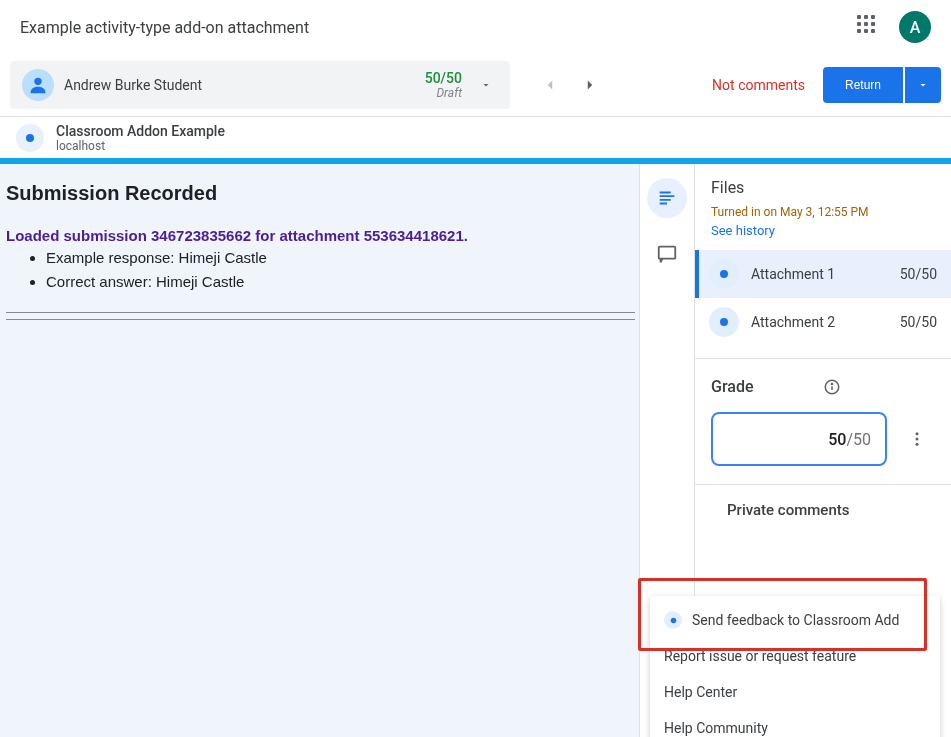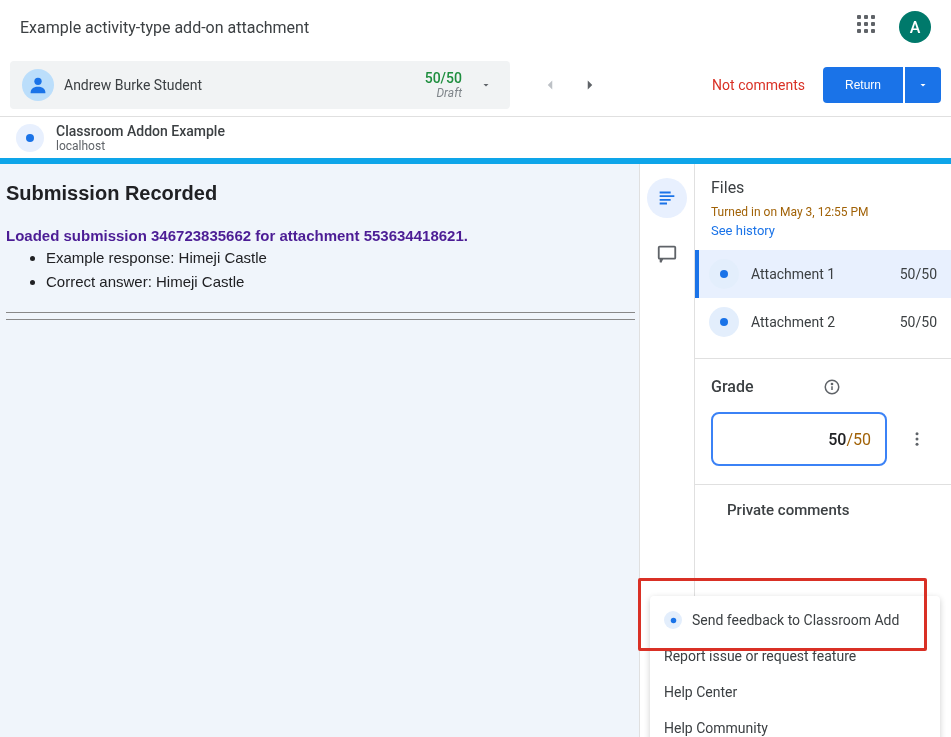--- a/index.html
+++ b/index.html
@@ -61,21 +61,21 @@
 .att-label { flex:1; font-size:14px; color:#3c4043; }
 .att-grade { font-size:14px; color:#3c4043; }
 
 .grade-section { border-top:1px solid #e0e0e0; margin-top:12px; padding: 18px 16px; }
 .grade-hdr { display:flex; align-items:center; margin-bottom:16px; }
 .grade-hdr span { font-size:16px; font-weight:500; flex:1; }
 .info-ico { color:#5f6368; }
 .grade-row { display:flex; align-items:center; gap:12px; }
 .grade-input { border:2px solid #3b82f6; border-radius:8px; height:54px; width:176px; display:flex; align-items:center; justify-content:flex-end; padding:0 14px; font-size:16px; }
 .grade-input .val { font-weight:500; color:#202124; }
-.grade-input .denom { color:#a16207; }
+.grade-input .denom { color:#737373; }
 .more-btn { width:36px; height:36px; display:flex; align-items:center; justify-content:center; border-radius:50%; cursor:pointer; color:#5f6368;}
 
 .pc-section { border-top:1px solid #e0e0e0; padding: 16px; }
 .pc-section h3 { font-size:15px; font-weight:500; }
 
 .popup-border { position:absolute; left:638px; top:578px; width:289px; height:73px; border: 3px solid #d93025; border-radius:2px; pointer-events:none; z-index:20; }
 .popup { position:absolute; left:650px; top:596px; width:290px; background:#fff; box-shadow: 0 2px 6px rgba(0,0,0,0.2); border-radius:4px; padding: 6px 0; z-index:10;}
 .popup-item { display:flex; align-items:center; height:36px; padding: 0 14px; font-size:14px; color:#3c4043; cursor:pointer; }
 .popup .mini-ico { width:18px; height:18px; border-radius:50%; background:#e3eefc; display:flex; align-items:center; justify-content:center; margin-right:10px;}
 .popup .mini-ico svg{ width:11px; height:11px; fill:#1a73e8;}

